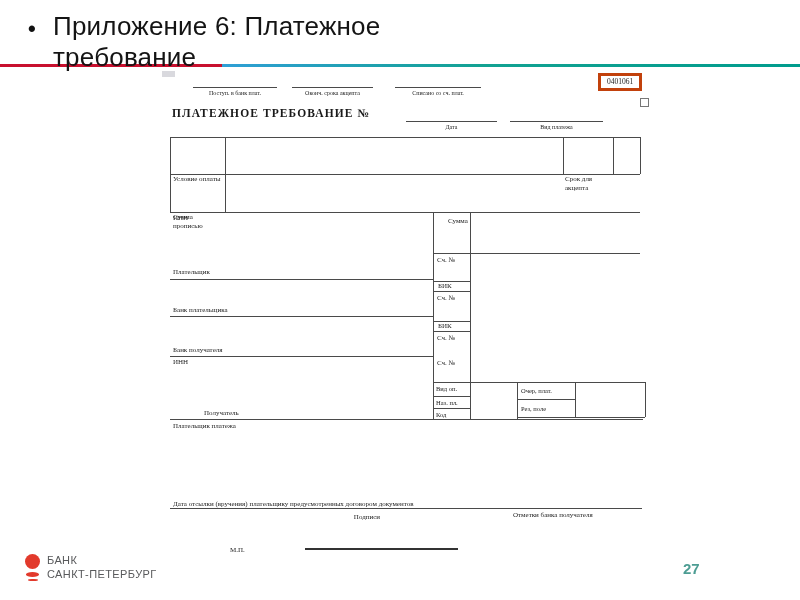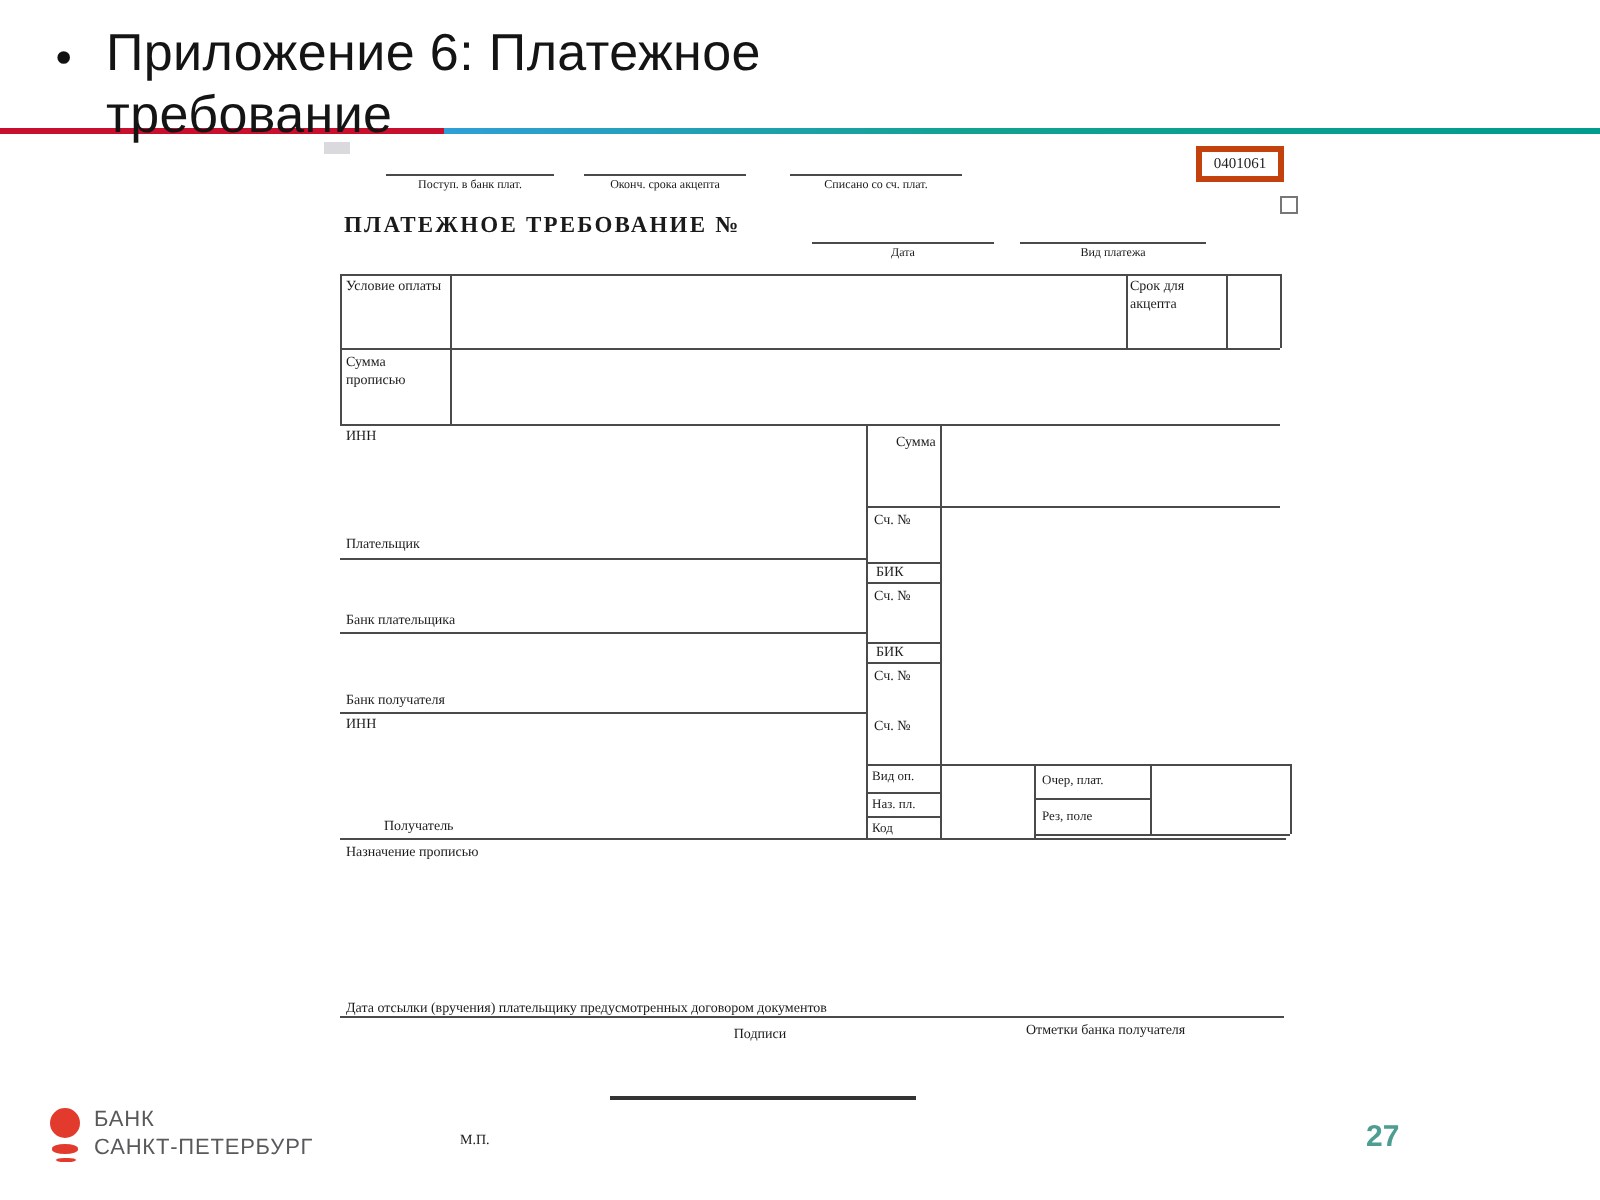--- a/index.html
+++ b/index.html
@@ -11,21 +11,21 @@
   .title-bullet{position:absolute;left:28px;top:16px;font-size:22px;font-weight:bold;color:#111;z-index:3;}
   .slide-title{
     position:absolute;left:53px;top:11px;width:420px;
     font-size:26px;line-height:31px;font-weight:normal;color:#141414;z-index:3;
     letter-spacing:0.2px;
   }
   .accent-line{position:absolute;top:64px;height:3px;z-index:1;}
   .artifact-box{position:absolute;left:162px;top:71px;width:13px;height:6px;background:#d9d9de;z-index:0;}
   
   .form-text{position:absolute;font-family:"Liberation Serif",serif;font-size:7px;line-height:9px;color:#1c1c1c;white-space:nowrap;}
-  .form-text.wrap{white-space:normal;}
+  .form-text.wrap{white-space:normal;margin-top:36px;}
   .form-text.tiny{font-size:6px;line-height:7px;}
   .form-text.center{text-align:center;}
   .form-title{
     position:absolute;font-family:"Liberation Serif",serif;font-size:11.5px;font-weight:bold;
     letter-spacing:1.1px;color:#1a1a1a;white-space:nowrap;
   }
   .hl{position:absolute;height:1px;background:#4a4a4a;}
   .vl{position:absolute;width:1px;background:#4a4a4a;}
   .code-box{
     position:absolute;left:598px;top:73px;width:38px;height:12px;border:3px solid #c2410c;
@@ -115,29 +115,29 @@
   <div class="vl" style="left:645px;top:382px;height:35px;"></div>
   <div class="hl" style="left:517px;top:399px;width:58px;"></div>
   <div class="hl" style="left:517px;top:417px;width:128px;"></div>
   <span class="form-text" style="left:436px;top:384px;font-size:6.5px;">Вид оп.</span>
   <span class="form-text" style="left:436px;top:398px;font-size:6.5px;">Наз. пл.</span>
   <span class="form-text" style="left:436px;top:410px;font-size:6.5px;">Код</span>
   <span class="form-text" style="left:521px;top:386px;font-size:6.5px;">Очер, плат.</span>
   <span class="form-text" style="left:521px;top:404px;font-size:6.5px;">Рез, поле</span>
 
   <div class="hl" style="left:170px;top:419px;width:473px;"></div>
-  <span class="form-text" style="left:160px;top:409px;padding-left:32px;">Получатель</span>
-  <span class="form-text" style="left:173px;top:422px;">Назначение прописью</span>
+  <span class="form-text" style="left:172px;top:409px;padding-left:32px;">Получатель</span>
+  <span class="form-text" style="left:173px;top:422px;">Плательщик платежа</span>
 
   <div class="hl" style="left:170px;top:508px;width:472px;"></div>
   <span class="form-text" style="left:173px;top:500px;">Дата отсылки (вручения) плательщику предусмотренных договором документов</span>
-  <span class="form-text center" style="left:320px;top:513px;width:120px;">Подписи</span>
+  <span class="form-text center" style="left:307px;top:513px;width:120px;">Подписи</span>
   <span class="form-text" style="left:513px;top:511px;">Отметки банка получателя</span>
   <div class="hl" style="left:305px;top:548px;width:153px;height:1.5px;background:#333;"></div>
-  <span class="form-text" style="left:230px;top:546px;margin-top:20px;">М.П.</span>
+  <span class="form-text" style="left:230px;top:546px;">М.П.</span>
 </div>
 
 <div>
   <div class="logo-circle"></div>
   <div class="logo-ellipse1"></div>
   <div class="logo-ellipse2"></div>
   <div class="logo-text">
     <div>БАНК</div>
     <div>САНКТ-ПЕТЕРБУРГ</div>
   </div>

